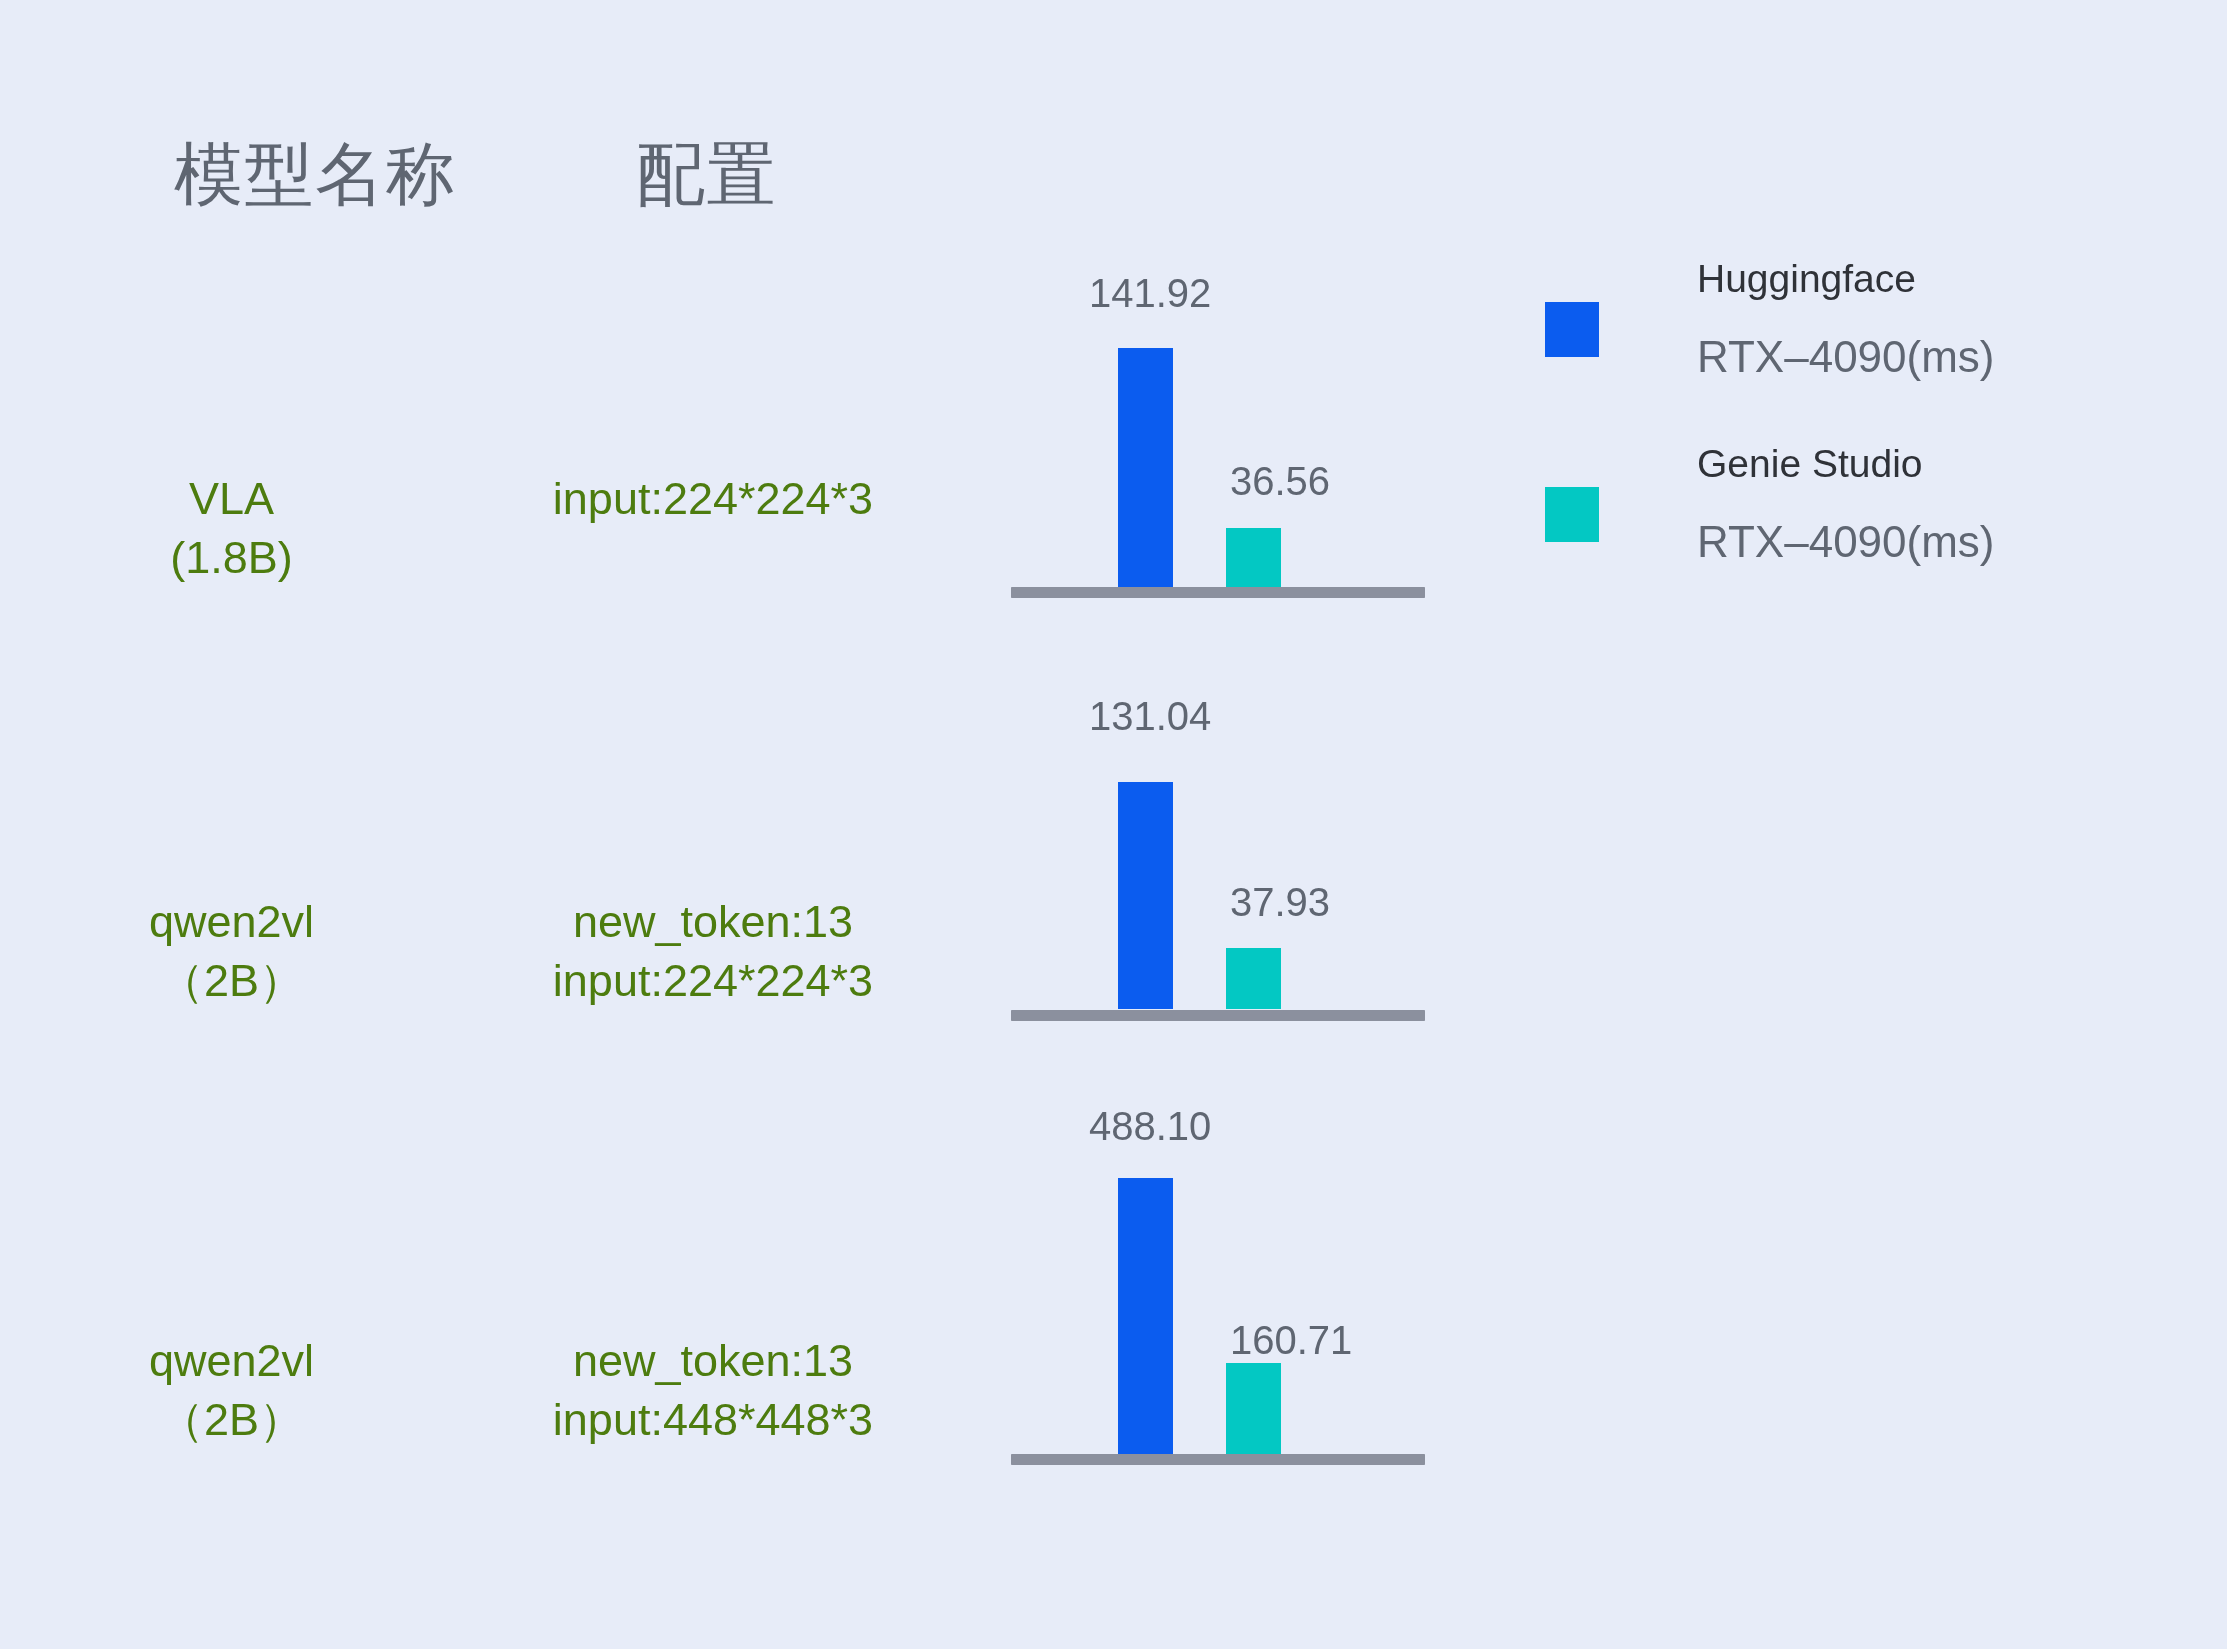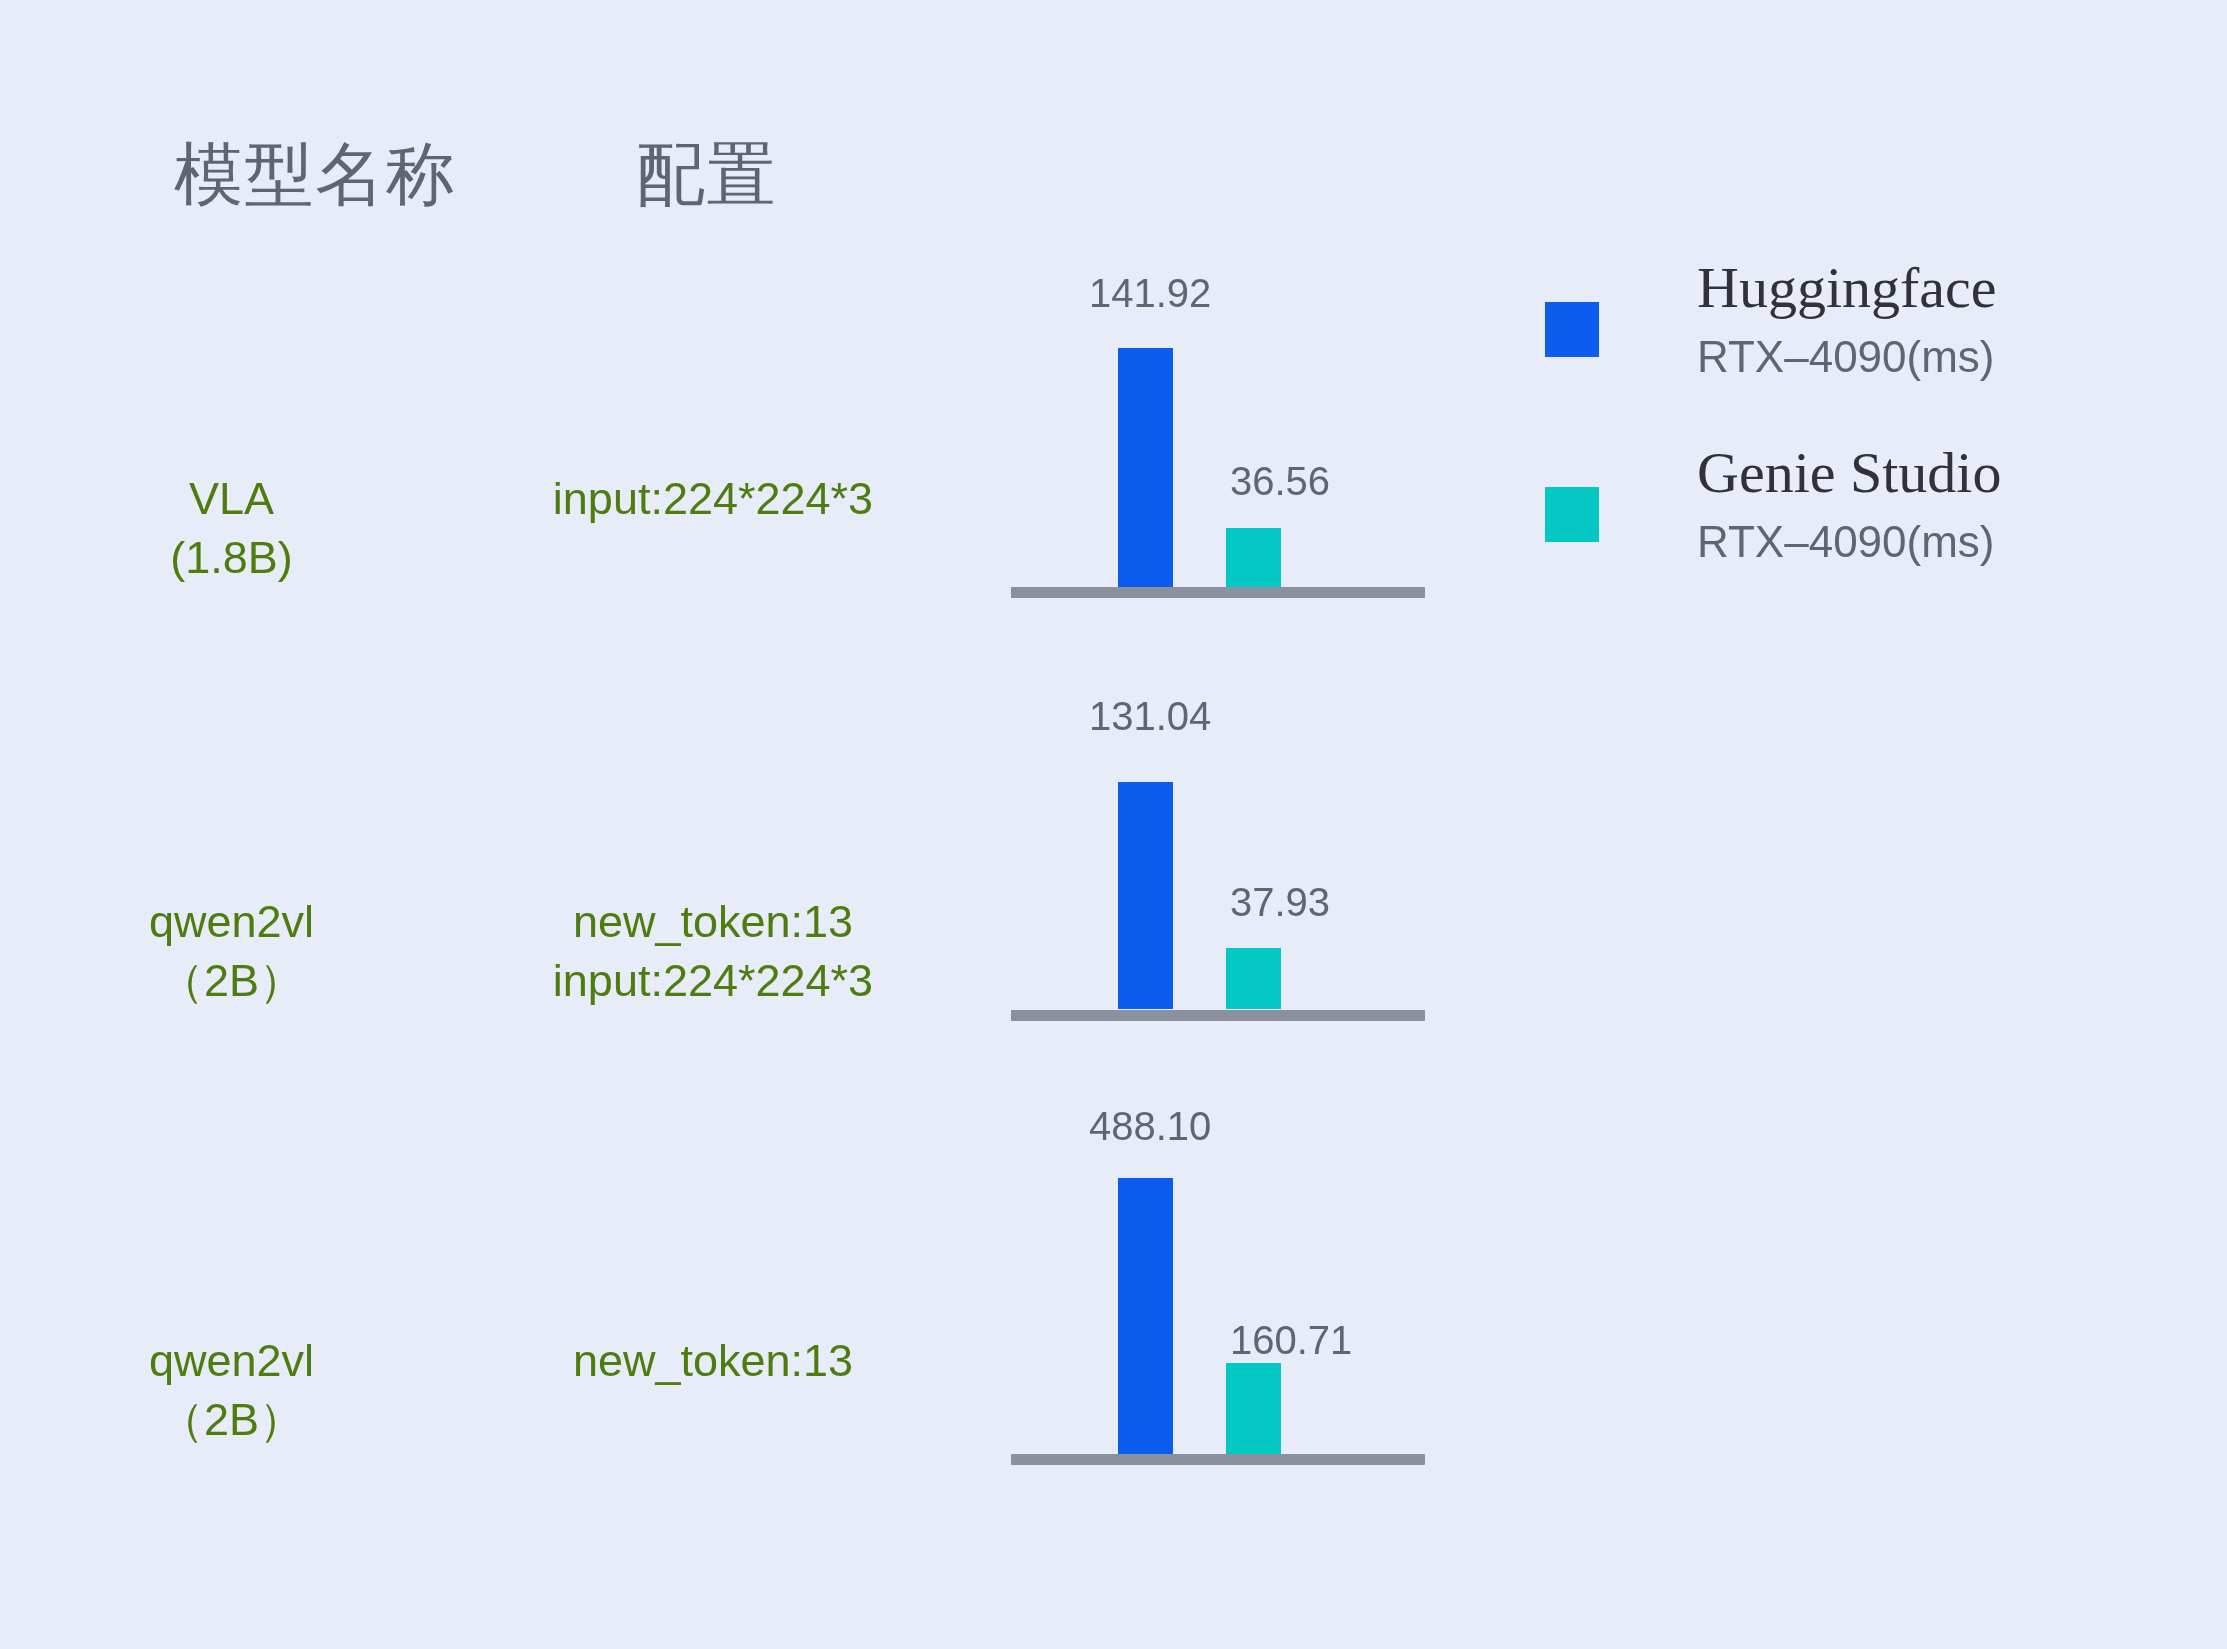--- a/index.html
+++ b/index.html
@@ -60,21 +60,21 @@
   
   #legend{position:absolute;left:1536px;top:235px;width:690px;}
   .legend-item{position:absolute;left:0;width:690px;}
   .legend-swatch{
     position:absolute;left:8.6px;width:54px;height:55px;
   }
   .legend-swatch.blue{background:#0b5cef;}
   .legend-swatch.teal{background:#03c8c3;}
   .legend-title{
     position:absolute;left:161px;
-    font-size:58px;color:#2f3238;white-space:nowrap;line-height:1;font-family:Liberation Serif, serif;
+    font-size:39px;color:#2f3238;white-space:nowrap;line-height:1;
   }
   .legend-sub{
     position:absolute;left:161px;
     font-size:44px;color:#5f6672;white-space:nowrap;line-height:1;
   }
 </style>
 </head>
 <body>
 
 <div id="stage">
@@ -117,20 +117,21 @@
     </div>
   </div>
 
   <div class="row">
     <div class="row-label label-model" style="top:1331px;">
       <div>qwen2vl</div>
       <div>（2B）</div>
     </div>
     <div class="row-label label-config" style="top:1331px;">
       <div>new_token:13</div>
+      <div>input:448*448*3</div>
     </div>
     <div class="chart" style="top:1097px;height:392px;">
       <div class="bar-value" style="left:78px;top:9.4px;">488.10</div>
       <div class="bar blue" style="left:107px;top:81px;height:280px;"></div>
       <div class="bar-underline" style="left:107px;top:361px;"></div>
       <div class="bar-value" style="left:219px;top:223px;">160.71</div>
       <div class="bar teal" style="left:215px;top:266px;height:94px;"></div>
       <div class="baseline" style="top:357px;"></div>
     </div>
   </div>

